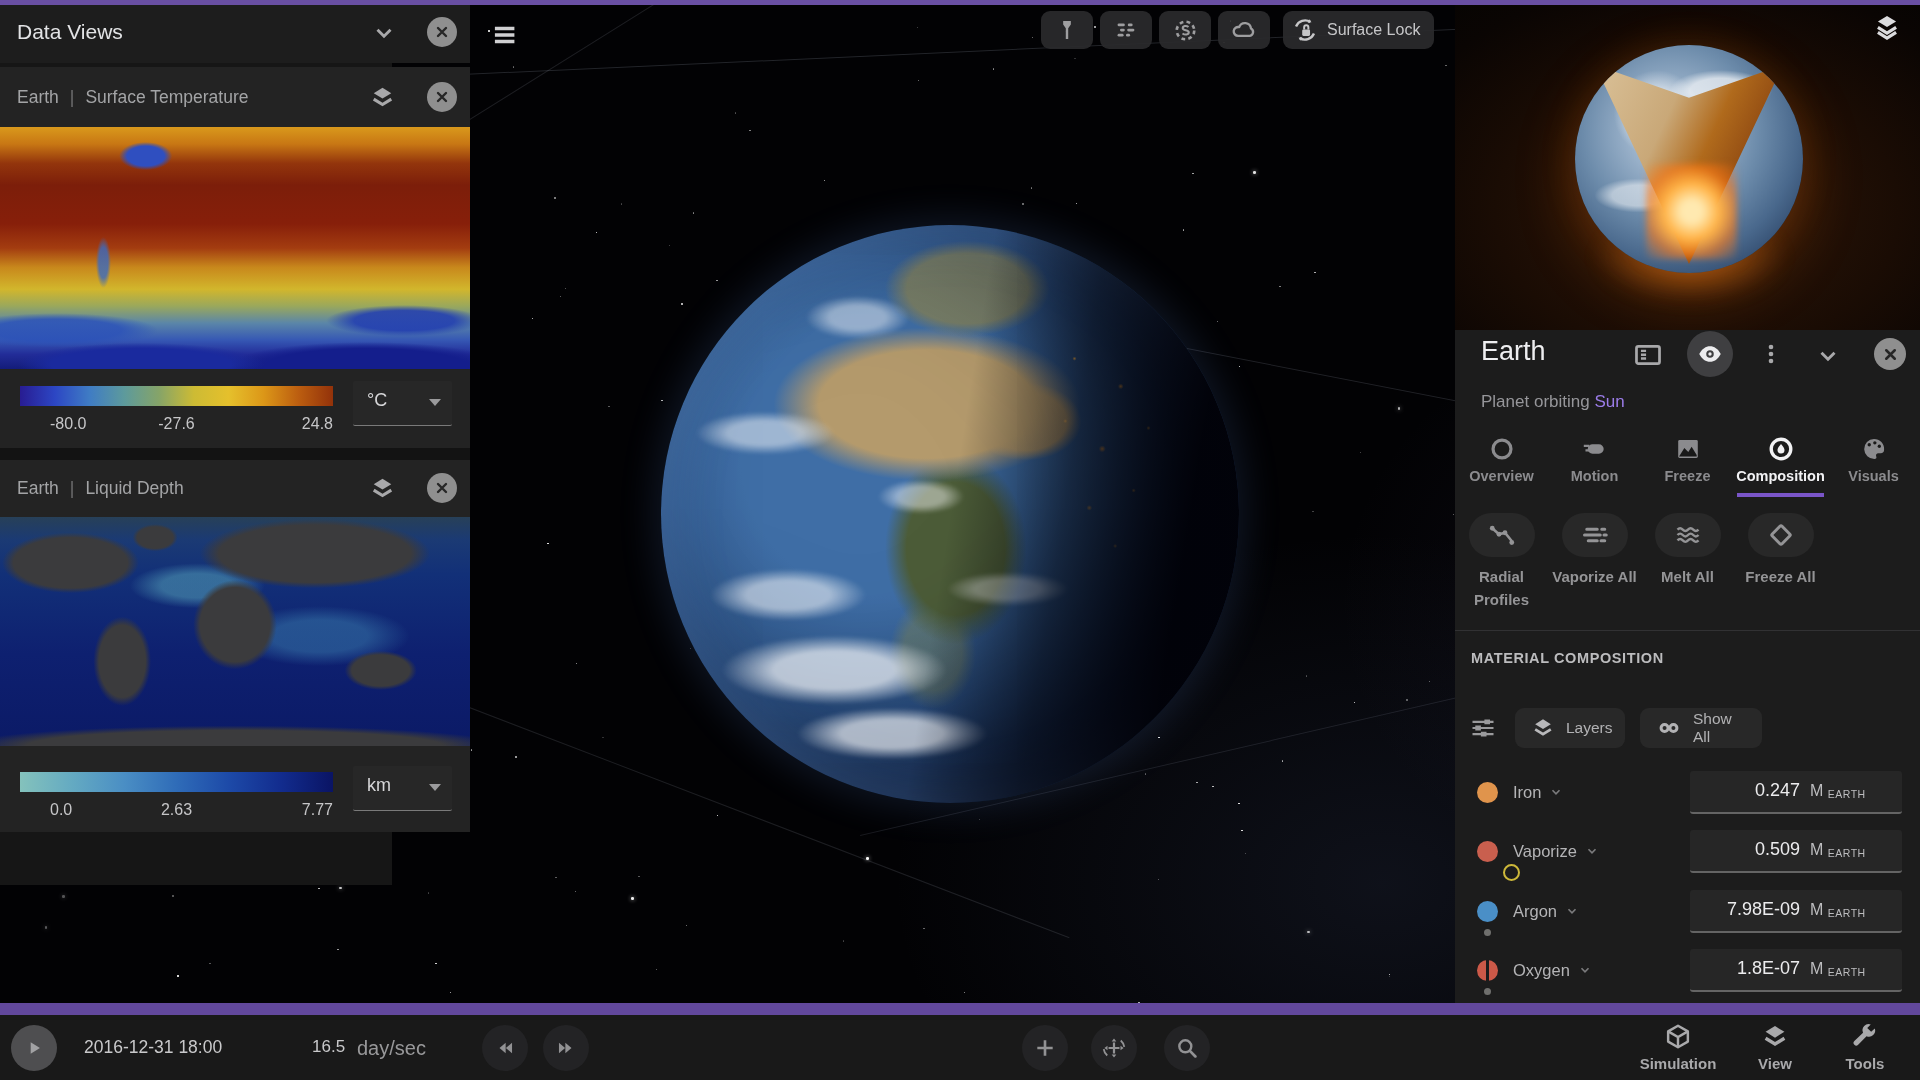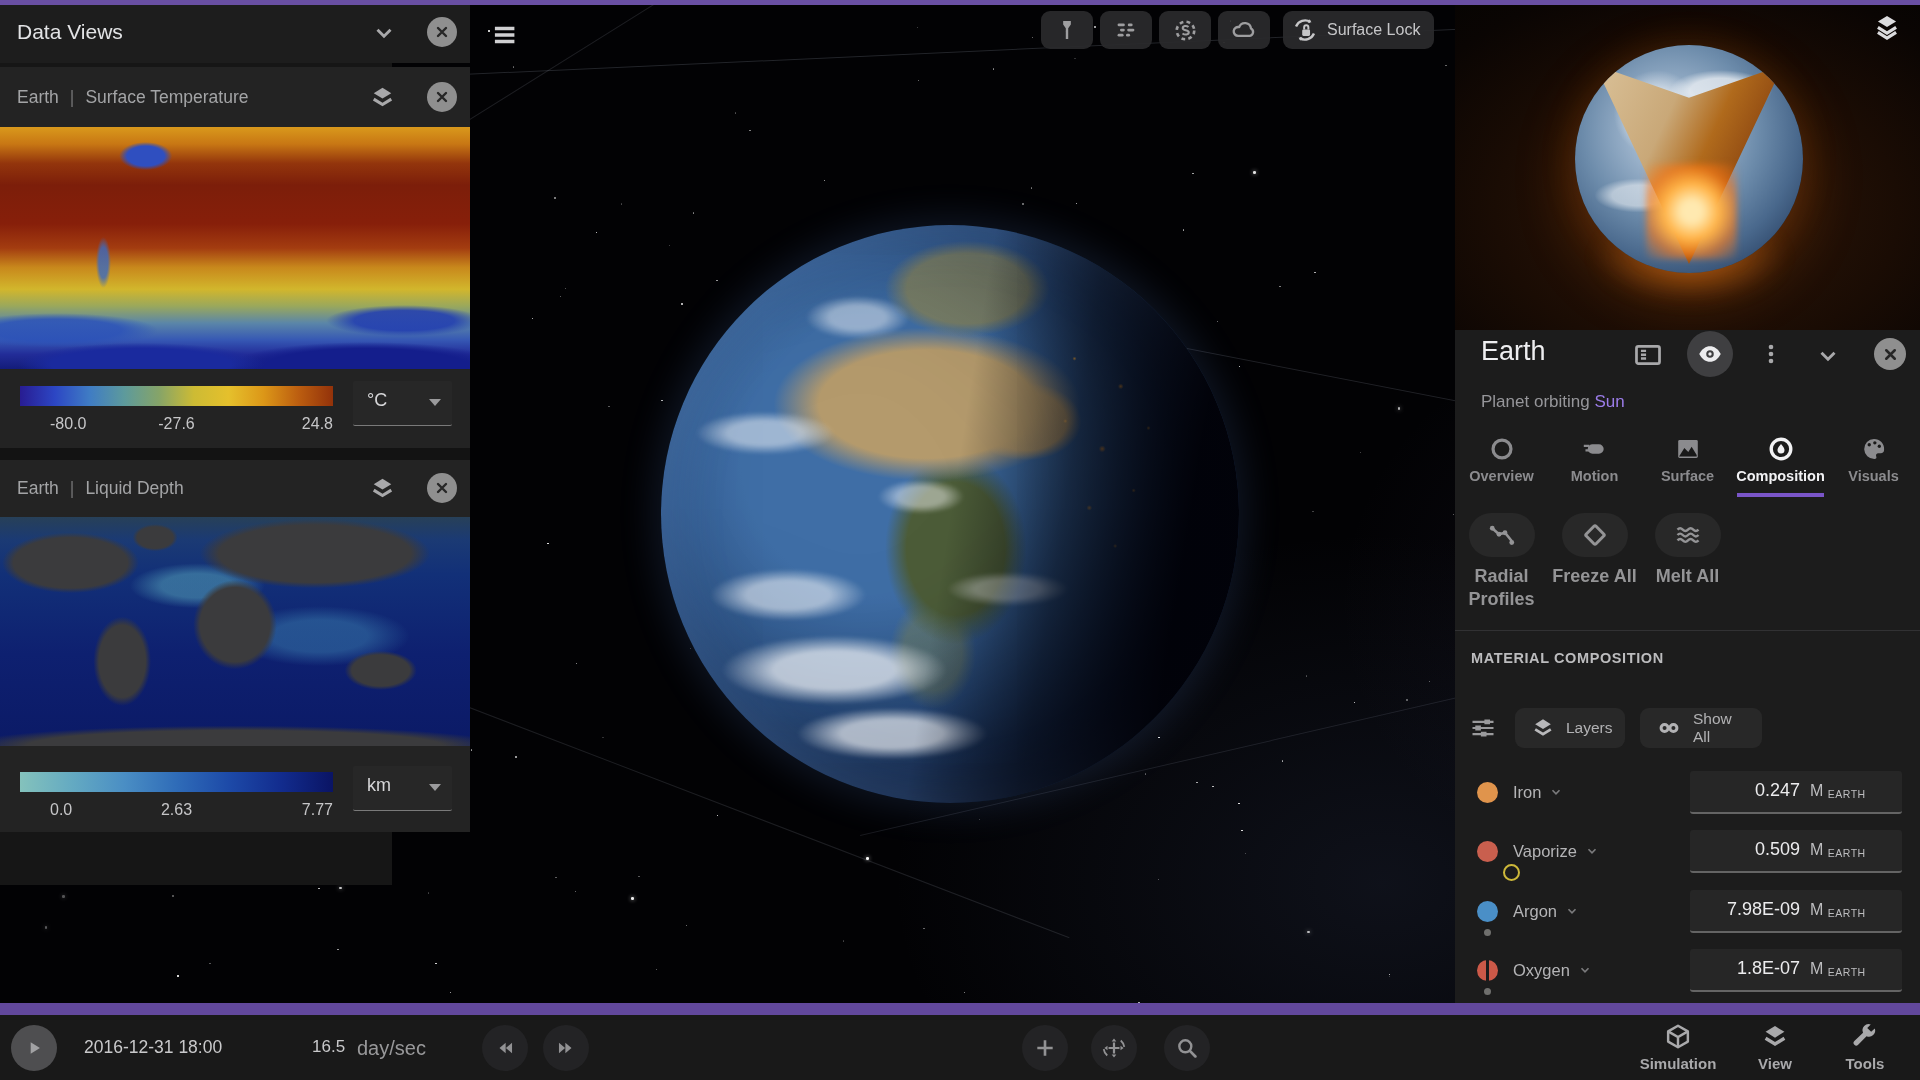--- a/index.html
+++ b/index.html
@@ -142,21 +142,21 @@
   .tab .ticon{position:absolute;left:50%;top:5px;transform:translateX(-50%);}
   .tab .tlabel{position:absolute;left:0;right:0;top:38px;font-size:14.5px;font-weight:bold;}
   .tab.active{color:#f2f2f4;}
   .tab .underline{display:none;position:absolute;left:3px;right:3px;bottom:0;height:4px;background:#7a55c8;}
   .tab.active .underline{display:block;}
 
   .actions{position:absolute;left:0;top:505px;width:465px;display:flex;}
   .action{position:relative;width:93px;height:108px;color:#949496;cursor:pointer;text-align:center;}
   .action .pill{position:absolute;left:50%;top:8px;transform:translateX(-50%);width:66px;height:44px;
     border-radius:22px;background:#282828;display:flex;align-items:center;justify-content:center;}
-  .action .alabel{position:absolute;left:-4px;right:-4px;top:60px;font-size:18px;font-weight:bold;line-height:23px;}
+  .action .alabel{position:absolute;left:-4px;right:-4px;top:60px;font-size:15px;font-weight:bold;line-height:23px;}
 
   .rp-hr{position:absolute;left:0;top:630px;width:465px;border-top:1px solid #313133;}
   .sec-title{position:absolute;left:16px;top:650px;font-size:14.5px;font-weight:bold;letter-spacing:.6px;color:#bcbcbe;}
   .ctl-filter{position:absolute;left:14px;top:714px;color:#9a9a9c;cursor:pointer;}
   .pill-btn{position:absolute;top:708px;height:40px;border-radius:9px;background:#282828;display:flex;
     align-items:center;gap:11px;padding:0 16px;color:#b2b2b4;font-size:15.5px;cursor:pointer;}
   #layers-btn{left:60px;width:78px;}
   #showall-btn{left:185px;width:90px;}
 
   .mat-row{position:absolute;left:0;width:465px;height:58px;}
@@ -604,21 +604,21 @@
         <span class="tlabel">Motion</span>
 
       </div>
       <div class="tab">
         <span class="ticon">
             <svg width="28" height="28" viewBox="0 0 20 20">
               <rect x="3" y="3.6" width="14" height="12.8" rx="1" fill="currentColor"></rect>
               <path d="M3.6 15.4 7.4 9.2l2.8 3 2.4-3.8 3.6 5.9v1.1H3.6Z" fill="#191919"></path>
             </svg>
           </span>
-        <span class="tlabel">Surface</span>
+        <span class="tlabel">Freeze</span>
 
       </div>
       <div class="tab active">
         <span class="ticon">
             <svg width="28" height="28" viewBox="0 0 20 20">
               <circle cx="10" cy="10" r="7" stroke="currentColor" stroke-width="2.4" fill="none"></circle>
               <path d="M10 6.4c1.5 1.8 2.5 3 2.5 4.3a2.5 2.5 0 1 1-5 0c0-1.3 1-2.5 2.5-4.3Z" fill="currentColor"></path>
             </svg>
           </span>
         <span class="tlabel">Composition</span>
@@ -646,33 +646,41 @@
               <circle cx="3.5" cy="5.5" r="1.6" fill="currentColor"></circle>
               <circle cx="8" cy="9.5" r="1.6" fill="currentColor"></circle>
               <circle cx="12" cy="8.5" r="1.6" fill="currentColor"></circle>
               <circle cx="16.5" cy="15" r="1.6" fill="currentColor"></circle>
             </svg>
           </span>
         <span class="alabel">Radial Profiles</span>
       </div>
       <div class="action">
         <span class="pill">
-            <svg width="30" height="30" viewBox="0 0 20 20">
-              <rect x="5.4" y="5.4" width="9.2" height="9.2" rx="1" transform="rotate(45 10 10)" stroke="currentColor" stroke-width="2" fill="none"></rect>
-            </svg>
-          </span>
-        <span class="alabel">Freeze All</span>
+            <svg width="30" height="30" viewBox="0 0 20 20" stroke="currentColor" stroke-width="2" stroke-linecap="round" fill="none">
+              <path d="M4.5 6.2h7M14.5 6.2h2M3 10h10.5M16 10h1.5M5.5 13.8h6M14 13.8h2.5"></path>
+            </svg>
+          </span>
+        <span class="alabel">Vaporize All</span>
       </div>
       <div class="action">
         <span class="pill">
             <svg width="30" height="30" viewBox="0 0 20 20" stroke="currentColor" stroke-width="1.6" fill="none">
               <path d="M3 6.4q1.75-1.9 3.5 0t3.5 0 3.5 0 3.5 0M3 10q1.75-1.9 3.5 0t3.5 0 3.5 0 3.5 0M3 13.6q1.75-1.9 3.5 0t3.5 0 3.5 0 3.5 0"></path>
             </svg>
           </span>
         <span class="alabel">Melt All</span>
+      </div>
+      <div class="action">
+        <span class="pill">
+            <svg width="30" height="30" viewBox="0 0 20 20">
+              <rect x="5.4" y="5.4" width="9.2" height="9.2" rx="1" transform="rotate(45 10 10)" stroke="currentColor" stroke-width="2" fill="none"></rect>
+            </svg>
+          </span>
+        <span class="alabel">Freeze All</span>
       </div>
     </div>
 
     <div class="rp-hr"></div>
     <div class="sec-title">MATERIAL COMPOSITION</div>
 
     <div class="ctl-filter">
       <svg width="28" height="28" viewBox="0 0 20 20" stroke="currentColor" fill="none">
           <path d="M2.5 5.6h15M2.5 10h15M2.5 14.4h15" stroke-width="1.5"></path>
           <path d="M11 5.6h4M4.5 10h4M8.5 14.4h4" stroke-width="3.4"></path>

